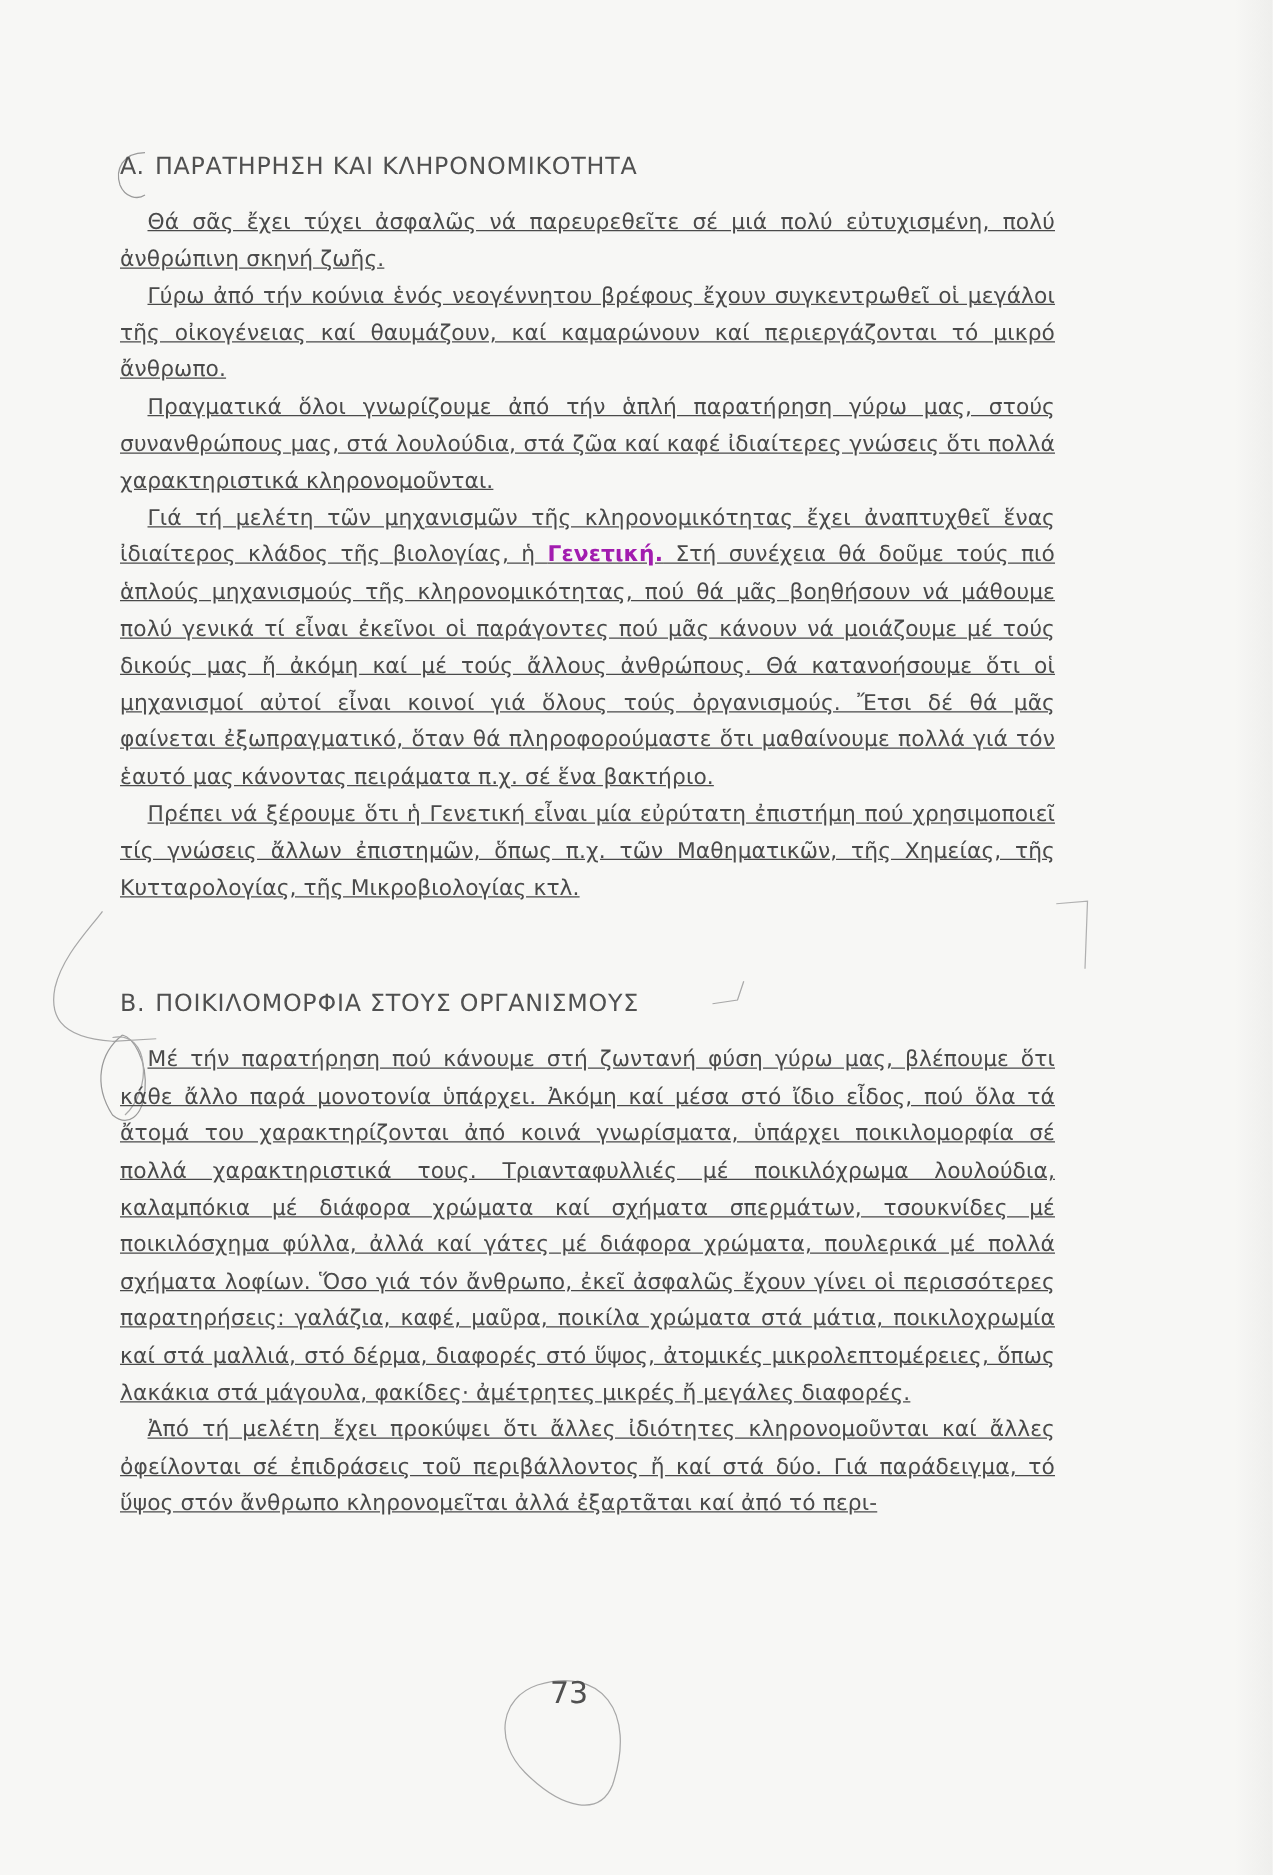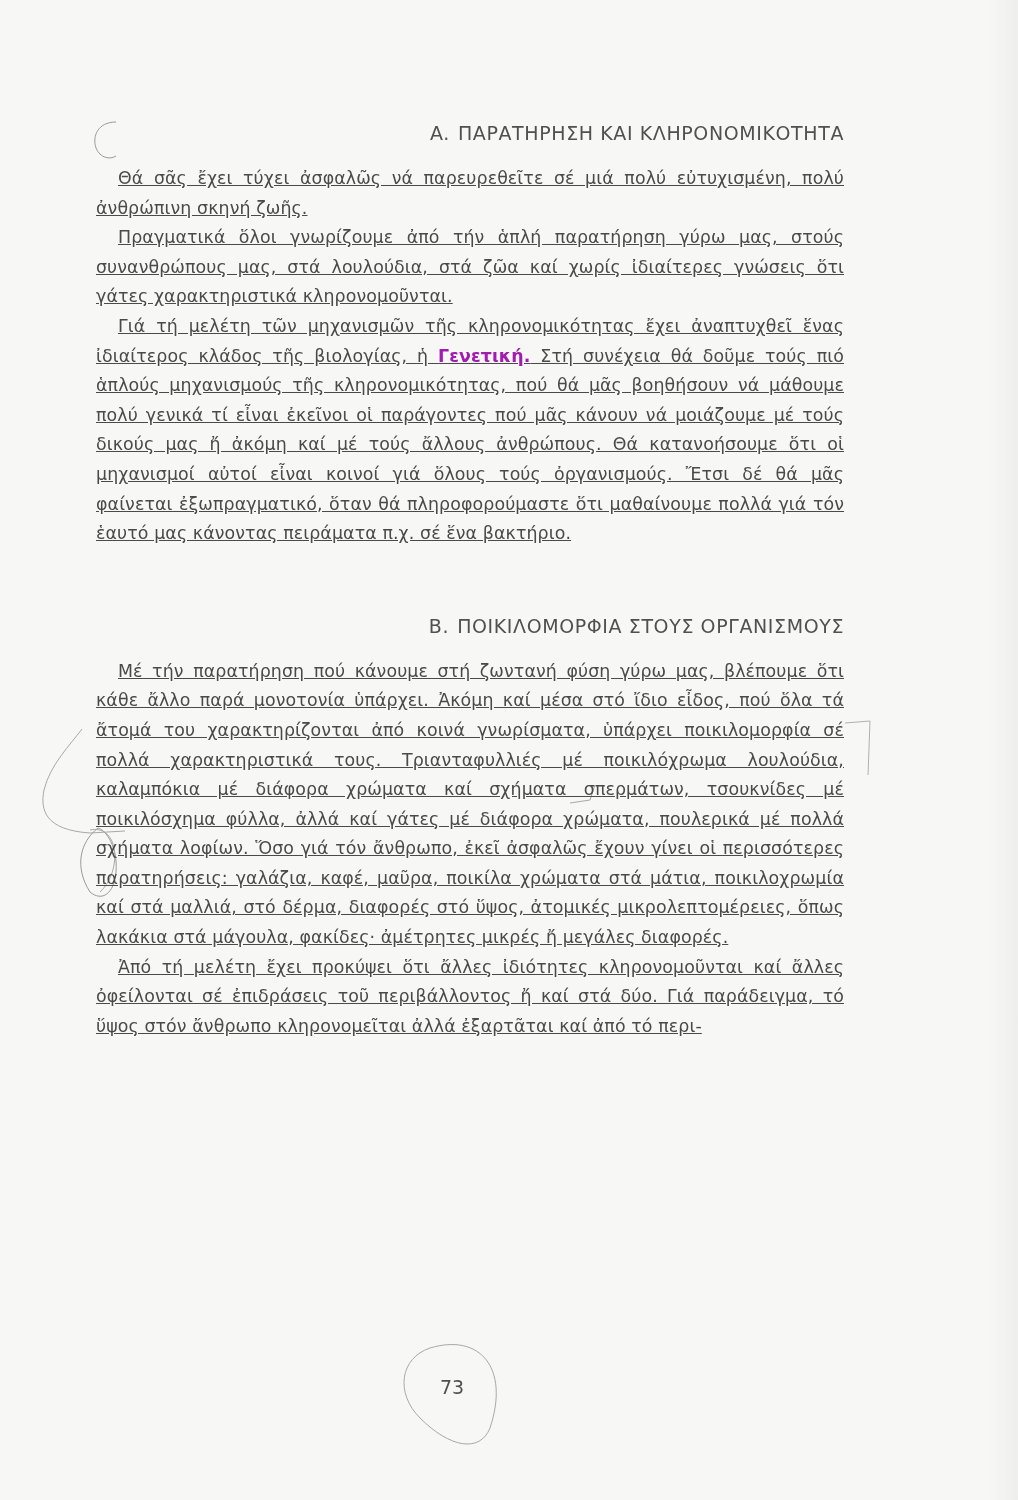--- a/index.html
+++ b/index.html
@@ -15,33 +15,32 @@
       position: absolute; top: 0; right: 0; width: 30px; height: 1500px;
       background: linear-gradient(to right, #f7f7f5, #eeeeec);
     }
     .content {
       position: absolute; left: 96px; top: 118px; width: 748px;
     }
     .heading {
       font-size: 19px; letter-spacing: 0.6px; color: #505050;
       margin: 0 0 16px 0; font-weight: normal; height: 30px; line-height: 30px;
       position: relative;
-      text-align: right;
     }
     .heading .marker { display: inline-block; margin-right: 8px; }
     .para p {
       margin: 0; font-size: 17.4px; line-height: 29.6px; text-align: justify;
       text-indent: 22px; letter-spacing: 0.1px; text-decoration: underline;
     }
     .bold { font-weight: bold; color: #a21caf; }
     .section-b { margin-top: 62px; }
     .section-b .heading { }
     .pencil { position: absolute; pointer-events: none; }
     .page-number {
-      position: absolute; left: 440px; top: 1376px; font-size: 19px; color: #505050;
+      position: absolute; left: 440px; top: 1340px; font-size: 24px; color: #505050;
     }
   </style>
 </head>
 <body>
 
 <div class="page-edge"></div>
 
 <svg class="pencil" style="left:86px;top:118px" width="50" height="50">
   <path d="M30 4 C 12 4, 6 18, 10 30 C 14 40, 24 42, 30 38" fill="none" stroke="#9a9a9a" stroke-width="1"></path>
 </svg>
@@ -58,22 +57,24 @@
   <path d="M40 10 C 90 -5, 120 30, 100 90 C 90 115, 60 110, 30 80 C 5 55, 10 20, 40 10" fill="none" stroke="#a8a8a8" stroke-width="1"></path>
 </svg>
 
 <div class="content">
   <section>
     <h2 class="heading">
       <span class="marker">A.</span><span>ΠΑΡΑΤΗΡΗΣΗ ΚΑΙ ΚΛΗΡΟΝΟΜΙΚΟΤΗΤΑ</span>
     </h2>
     <div class="para">
       <p>Θά σᾶς ἔχει τύχει ἀσφαλῶς νά παρευρεθεῖτε σέ μιά πολύ εὐτυχισμένη, πολύ ἀνθρώπινη σκηνή ζωῆς.</p>
-      <p>Πραγματικά ὅλοι γνωρίζουμε ἀπό τήν ἁπλή παρατήρηση γύρω μας, στούς συνανθρώπους μας, στά λουλούδια, στά ζῶα καί χωρίς ἰδιαίτερες γνώσεις ὅτι γάτες χαρακτηριστικά κληρονομοῦνται.</p>
+      <p>Γύρω ἀπό τήν κούνια ἑνός νεογέννητου βρέφους ἔχουν συγκεντρωθεῖ οἱ μεγάλοι τῆς οἰκογένειας καί θαυμάζουν, καί καμαρώνουν καί περιεργάζονται τό μικρό ἄνθρωπο.</p>
+      <p>Πραγματικά ὅλοι γνωρίζουμε ἀπό τήν ἁπλή παρατήρηση γύρω μας, στούς συνανθρώπους μας, στά λουλούδια, στά ζῶα καί καφέ ἰδιαίτερες γνώσεις ὅτι πολλά χαρακτηριστικά κληρονομοῦνται.</p>
       <p><span>Γιά τή μελέτη τῶν μηχανισμῶν τῆς κληρονομικότητας ἔχει ἀναπτυχθεῖ ἕνας ἰδιαίτερος κλάδος τῆς βιολογίας, ἡ </span><span class="bold">Γενετική.</span><span> Στή συνέχεια θά δοῦμε τούς πιό ἁπλούς μηχανισμούς τῆς κληρονομικότητας, πού θά μᾶς βοηθήσουν νά μάθουμε πολύ γενικά τί εἶναι ἐκεῖνοι οἱ παράγοντες πού μᾶς κάνουν νά μοιάζουμε μέ τούς δικούς μας ἤ ἀκόμη καί μέ τούς ἄλλους ἀνθρώπους. Θά κατανοήσουμε ὅτι οἱ μηχανισμοί αὐτοί εἶναι κοινοί γιά ὅλους τούς ὀργανισμούς. Ἔτσι δέ θά μᾶς φαίνεται ἐξωπραγματικό, ὅταν θά πληροφορούμαστε ὅτι μαθαίνουμε πολλά γιά τόν ἑαυτό μας κάνοντας πειράματα π.χ. σέ ἕνα βακτήριο.</span></p>
+      <p>Πρέπει νά ξέρουμε ὅτι ἡ Γενετική εἶναι μία εὐρύτατη ἐπιστήμη πού χρησιμοποιεῖ τίς γνώσεις ἄλλων ἐπιστημῶν, ὅπως π.χ. τῶν Μαθηματικῶν, τῆς Χημείας, τῆς Κυτταρολογίας, τῆς Μικροβιολογίας κτλ.</p>
     </div>
   </section>
 
   <section class="section-b">
     <h2 class="heading">
       <span class="marker">B.</span><span>ΠΟΙΚΙΛΟΜΟΡΦΙΑ ΣΤΟΥΣ ΟΡΓΑΝΙΣΜΟΥΣ</span>
     </h2>
     <div class="para">
       <p>Μέ τήν παρατήρηση πού κάνουμε στή ζωντανή φύση γύρω μας, βλέπουμε ὅτι κάθε ἄλλο παρά μονοτονία ὑπάρχει. Ἀκόμη καί μέσα στό ἴδιο εἶδος, πού ὅλα τά ἄτομά του χαρακτηρίζονται ἀπό κοινά γνωρίσματα, ὑπάρχει ποικιλομορφία σέ πολλά χαρακτηριστικά τους. Τριανταφυλλιές μέ ποικιλόχρωμα λουλούδια, καλαμπόκια μέ διάφορα χρώματα καί σχήματα σπερμάτων, τσουκνίδες μέ ποικιλόσχημα φύλλα, ἀλλά καί γάτες μέ διάφορα χρώματα, πουλερικά μέ πολλά σχήματα λοφίων. Ὅσο γιά τόν ἄνθρωπο, ἐκεῖ ἀσφαλῶς ἔχουν γίνει οἱ περισσότερες παρατηρήσεις: γαλάζια, καφέ, μαῦρα, ποικίλα χρώματα στά μάτια, ποικιλοχρωμία καί στά μαλλιά, στό δέρμα, διαφορές στό ὕψος, ἀτομικές μικρολεπτομέρειες, ὅπως λακάκια στά μάγουλα, φακίδες· ἀμέτρητες μικρές ἤ μεγάλες διαφορές.</p>
       <p>Ἀπό τή μελέτη ἔχει προκύψει ὅτι ἄλλες ἰδιότητες κληρονομοῦνται καί ἄλλες ὀφείλονται σέ ἐπιδράσεις τοῦ περιβάλλοντος ἤ καί στά δύο. Γιά παράδειγμα, τό ὕψος στόν ἄνθρωπο κληρονομεῖται ἀλλά ἐξαρτᾶται καί ἀπό τό περι-</p>

